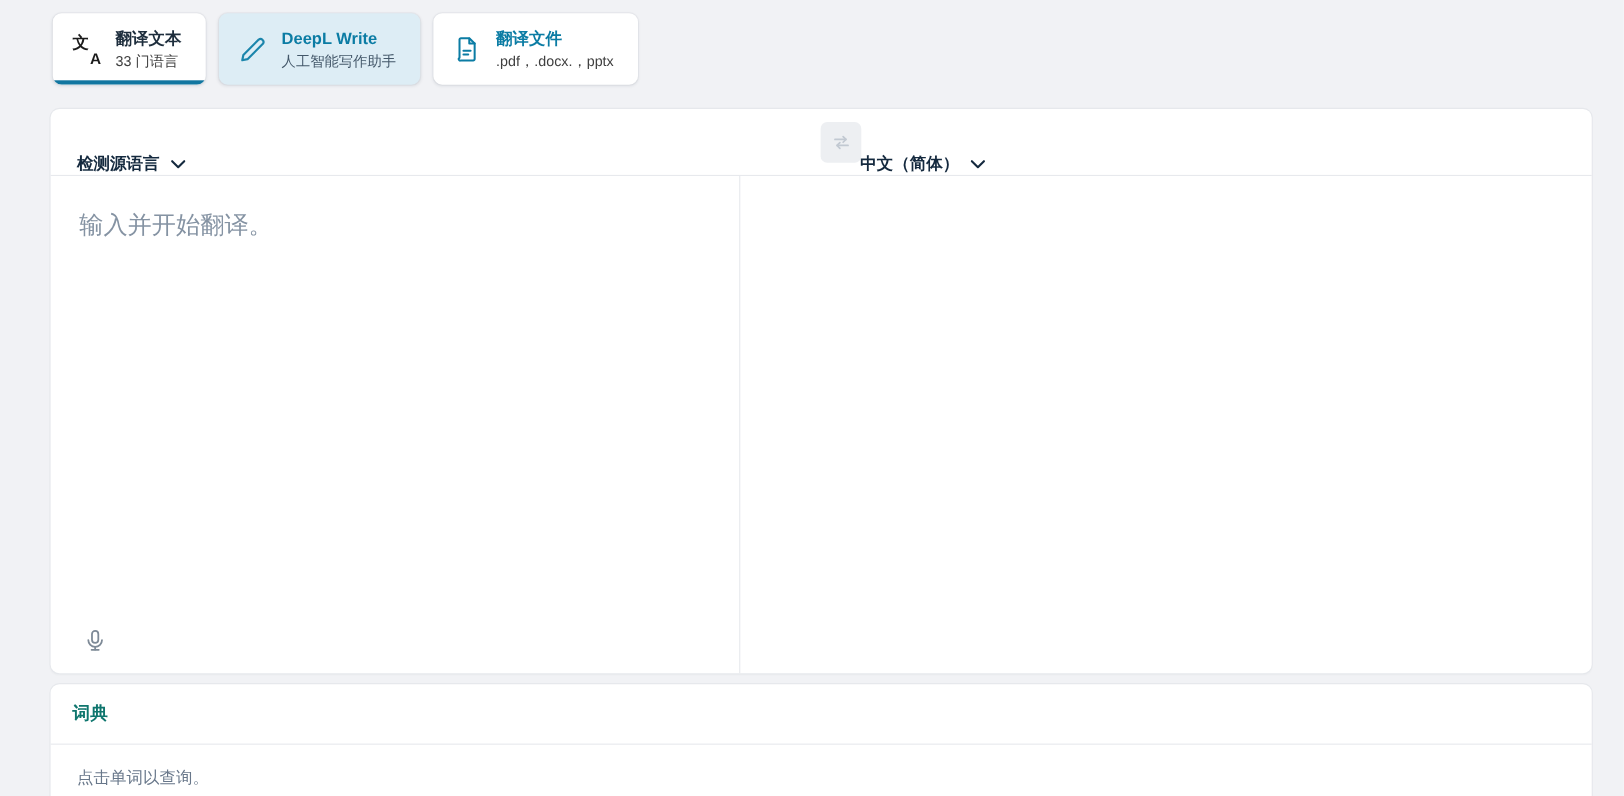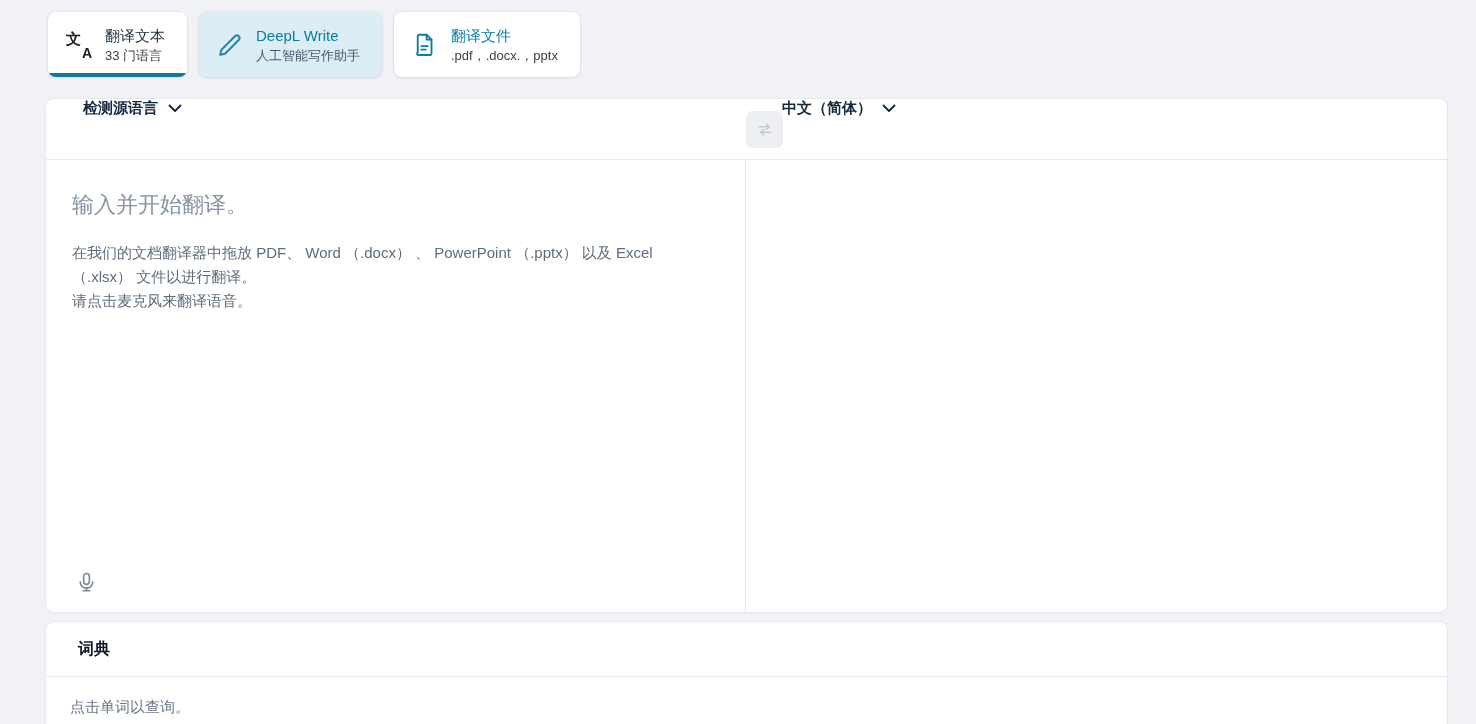--- a/index.html
+++ b/index.html
@@ -35,21 +35,21 @@
   .tab.active { overflow: hidden; }
   .tab.active::after {
     content: "";
     position: absolute;
     left: 0; right: 0; bottom: 0;
     height: 4px;
     background: #1176a0;
   }
   .tab.write-tab { background: #ddedf5; }
   .tab-texts { display: flex; flex-direction: column; justify-content: center; }
-  .tab-title { font-size: 15px; font-weight: normal; color: #1d2d3c; line-height: 19px; }
+  .tab-title { font-size: 15px; font-weight: bold; color: #1d2d3c; line-height: 19px; }
   .tab-title.teal { color: #0b7ca4; }
   .tab-sub { font-size: 13px; color: #404040; margin-top: 3px; line-height: 16px; }
   .tab-sub.darker { color: #44586a; }
   
   .glyph-icon {
     position: relative;
     width: 26px; height: 28px;
     color: #1b1b1b;
   }
   .glyph-icon .g-top { position: absolute; top: -1px; left: 0; font-size: 15px; font-weight: bold; }
@@ -64,23 +64,22 @@
     box-shadow: 0 0 0 1px #e6e8ec, 0 1px 2px rgba(20,41,62,.04);
     box-sizing: border-box;
   }
   .main-card { margin-top: 22px; height: 513px; }
   
   .lang-header {
     position: relative;
     height: 61px;
     border-bottom: 1px solid #e7e9ed;
     display: flex;
-    align-items: flex-start;
-    box-sizing: border-box;
-    padding-left: 13px;
+    align-items: flex-end;
+    box-sizing: border-box;
   }
   .lang-selector {
     display: flex;
     align-items: center;
     gap: 10px;
     font-size: 15px;
     font-weight: bold;
     color: #14293e;
     cursor: pointer;
   }
@@ -96,21 +95,21 @@
     border-radius: 6px;
     display: flex;
     align-items: center;
     justify-content: center;
     cursor: default;
   }
   .lang-right { position: absolute; left: 736px; }
   
   .panels { display: flex; height: 452px; }
   .panel {
-    width: 700px;
+    width: 627px;
     box-sizing: border-box;
     position: relative;
   }
   .panel-input { border-right: 1px solid #e7e9ed; padding: 30px 40px 0 26px; }
   .ph-title { font-size: 22px; color: #8593a3; line-height: 30px; }
   .ph-body {
     margin-top: 21px;
     max-width: 604px;
     font-size: 15px;
     line-height: 24px;
@@ -128,24 +127,24 @@
     align-items: center;
     justify-content: center;
     cursor: pointer;
   }
   
   .dict-card { margin-top: 10px; height: 150px; }
   .dict-header {
     height: 55px;
     display: flex;
     align-items: center;
-    padding-left: 32px;
+    padding-left: 20px;
     font-size: 16px;
     font-weight: bold;
-    color: #0f172a;
+    color: #0f766e;
     border-bottom: 1px solid #e7e9ed;
     box-sizing: border-box;
   }
   .dict-hint {
     padding: 21px 8px 0 24px;
     font-size: 15px;
     color: #68778a;
   }
 </style>
 </head>
@@ -224,24 +223,20 @@
           <path d="M1.5 1.5 7 7l5.5-5.5"></path>
         </svg>
       </span>
     </div>
 
   </div>
 
   <div class="panels">
     <div class="panel panel-input">
       <div class="ph-title">输入并开始翻译。</div>
-      <div class="ph-body">
-        <div>在我们的文档翻译器中拖放 PDF、 Word （.docx） 、 PowerPoint （.pptx） 以及 Excel （.xlsx） 文件以进行翻译。</div>
-        <div>请点击麦克风来翻译语音。</div>
-      </div>
       <button class="mic-btn">
         <span>
           <svg class="svg-icon" width="23" height="23" viewBox="0 0 24 24" fill="none" stroke="#7e8a97" stroke-width="1.7" stroke-linecap="round" stroke-linejoin="round">
             <rect x="9" y="2.6" width="6" height="11.4" rx="3"></rect>
             <path d="M5.5 11.4a6.5 6.5 0 0 0 13 0"></path>
             <line x1="12" y1="17.9" x2="12" y2="20.4"></line>
             <line x1="8.6" y1="20.6" x2="15.4" y2="20.6"></line>
           </svg>
         </span>
       </button>

